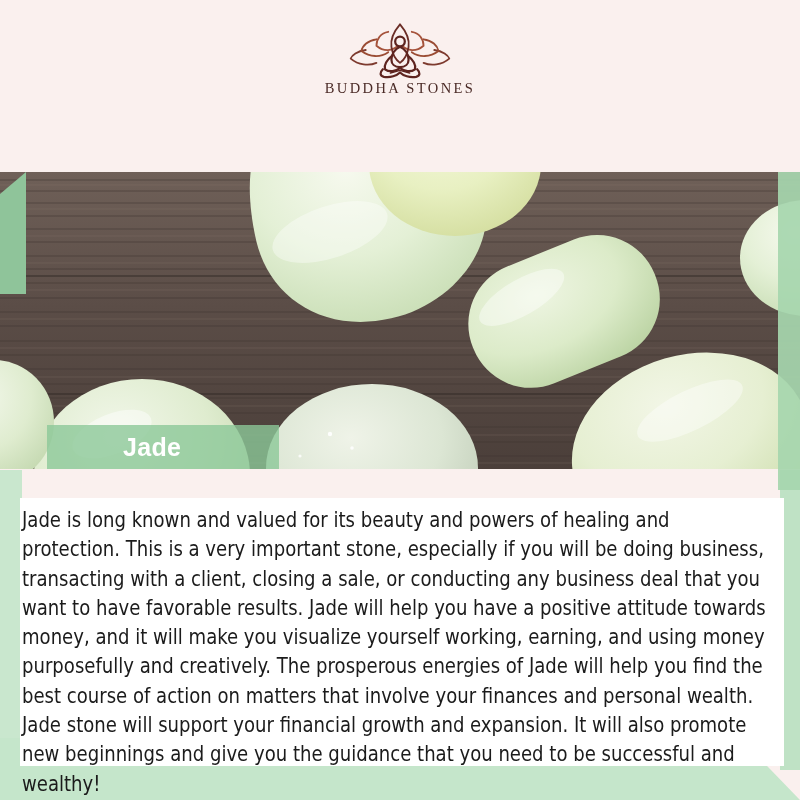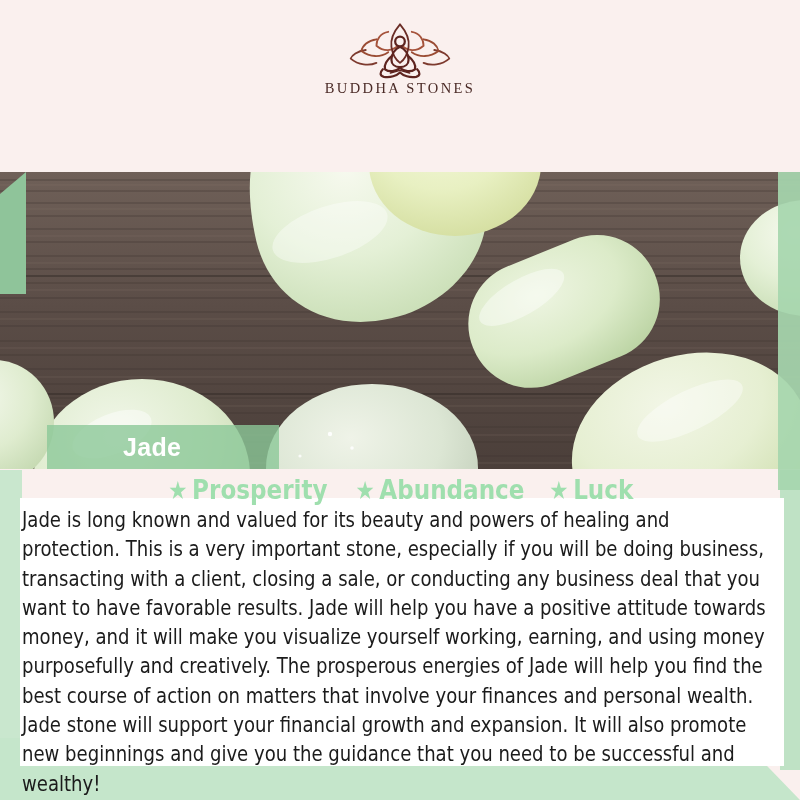--- a/index.html
+++ b/index.html
@@ -362,21 +362,16 @@
   <div class="accent-right-lower"></div>
   <div class="accent-bottom-left-strip"></div>
   <div class="accent-bottom"></div>
 
   <div class="copy-plate"></div>
 
   <div class="stone-band">
     <span class="stone-band-label">Jade</span>
   </div>
 
-  <div class="benefits">
-    <span class="benefit"><span class="star">★</span><span>Prosperity</span></span>
-    <span class="benefit"><span class="star">★</span><span>Abundance</span></span>
-    <span class="benefit"><span class="star">★</span><span>Luck</span></span>
-  </div>
 
   <div class="body-copy">Jade is long known and valued for its beauty and powers of healing and protection. This is a very important stone, especially if you will be doing business, transacting with a client, closing a sale, or conducting any business deal that you want to have favorable results. Jade will help you have a positive attitude towards money, and it will make you visualize yourself working, earning, and using money purposefully and creatively. The prosperous energies of Jade will help you find the best course of action on matters that involve your finances and personal wealth. Jade stone will support your financial growth and expansion. It will also promote new beginnings and give you the guidance that you need to be successful and wealthy!</div>
 
 </div>
 
 </body></html>

